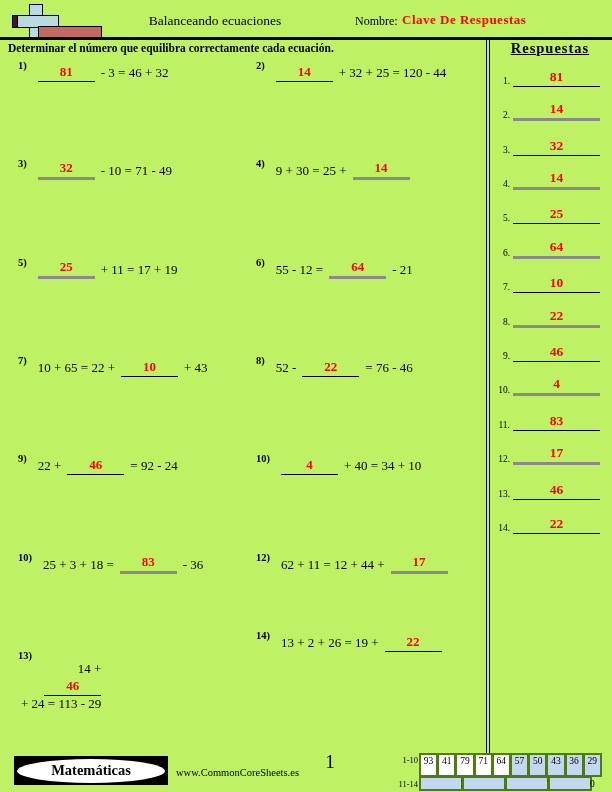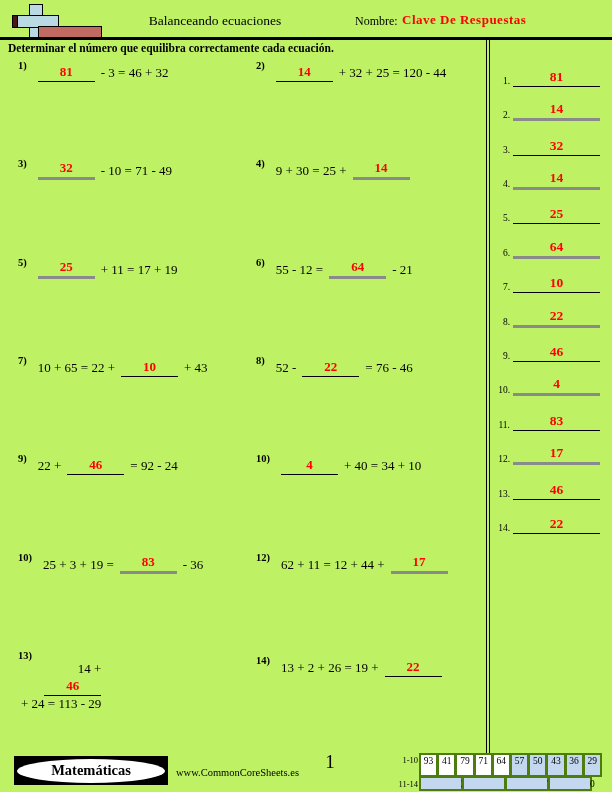--- a/index.html
+++ b/index.html
@@ -61,20 +61,21 @@
     <div class="cross-h"></div>
     <div class="brick"></div>
   </div>
   <div class="hdr-title">Balanceando ecuaciones</div>
   <div class="hdr-name">Nombre:</div>
   <div class="hdr-key">Clave De Respuestas</div>
   <div class="top-rule"></div>
   <div class="instruction">Determinar el número que equilibra correctamente cada ecuación.</div>
 
   <div class="divider"></div>
+  <div class="resp-title">Respuestas</div>
   <div class="answers">
       <div class="ans-row" style="top: 64.7px;">
         <span class="ans-num">1.</span>
         <span class="ans-blank">81</span>
       </div>
       <div class="ans-row" style="top: 99.1px;">
         <span class="ans-num">2.</span>
         <span class="ans-blank gray">14</span>
       </div>
       <div class="ans-row" style="top: 133.5px;">
@@ -177,36 +178,36 @@
         <span class="pblank">46</span>
         <span class="ptext">= 92 - 24</span>
       </div>
       <div class="problem" style="top: 393.2px; left: 238px;">
         <span class="pnum">10)</span>
         <span class="pblank">4</span>
         <span class="ptext">+ 40 = 34 + 10</span>
       </div>
       <div class="problem" style="top: 491.5px; left: 0px;">
         <span class="pnum">10)</span>
-        <span class="ptext">25 + 3 + 19 =</span>
+        <span class="ptext">25 + 3 + 18 =</span>
         <span class="pblank gray">83</span>
         <span class="ptext">- 36</span>
       </div>
       <div class="problem" style="top: 491.5px; left: 238px;">
         <span class="pnum">12)</span>
         <span class="ptext">62 + 11 = 12 + 44 +</span>
         <span class="pblank gray">17</span>
       </div>
       <div class="problem" style="top: 589.8px; left: 0px; flex-direction: column;">
         <span class="pnum">13)</span>
         <span class="ptext">14 +</span>
         <span class="pblank">46</span>
         <span class="ptext">+ 24 = 113 - 29</span>
       </div>
-      <div class="problem" style="top: 595px; left: 238px;">
+      <div class="problem" style="top: 570px; left: 238px;">
         <span class="pnum">14)</span>
         <span class="ptext">13 + 2 + 26 = 19 +</span>
         <span class="pblank">22</span>
       </div>
     </div>
 
   <div class="brand-box">
     <div class="brand-oval">
       <span class="brand-text">Matemáticas</span>
     </div>

